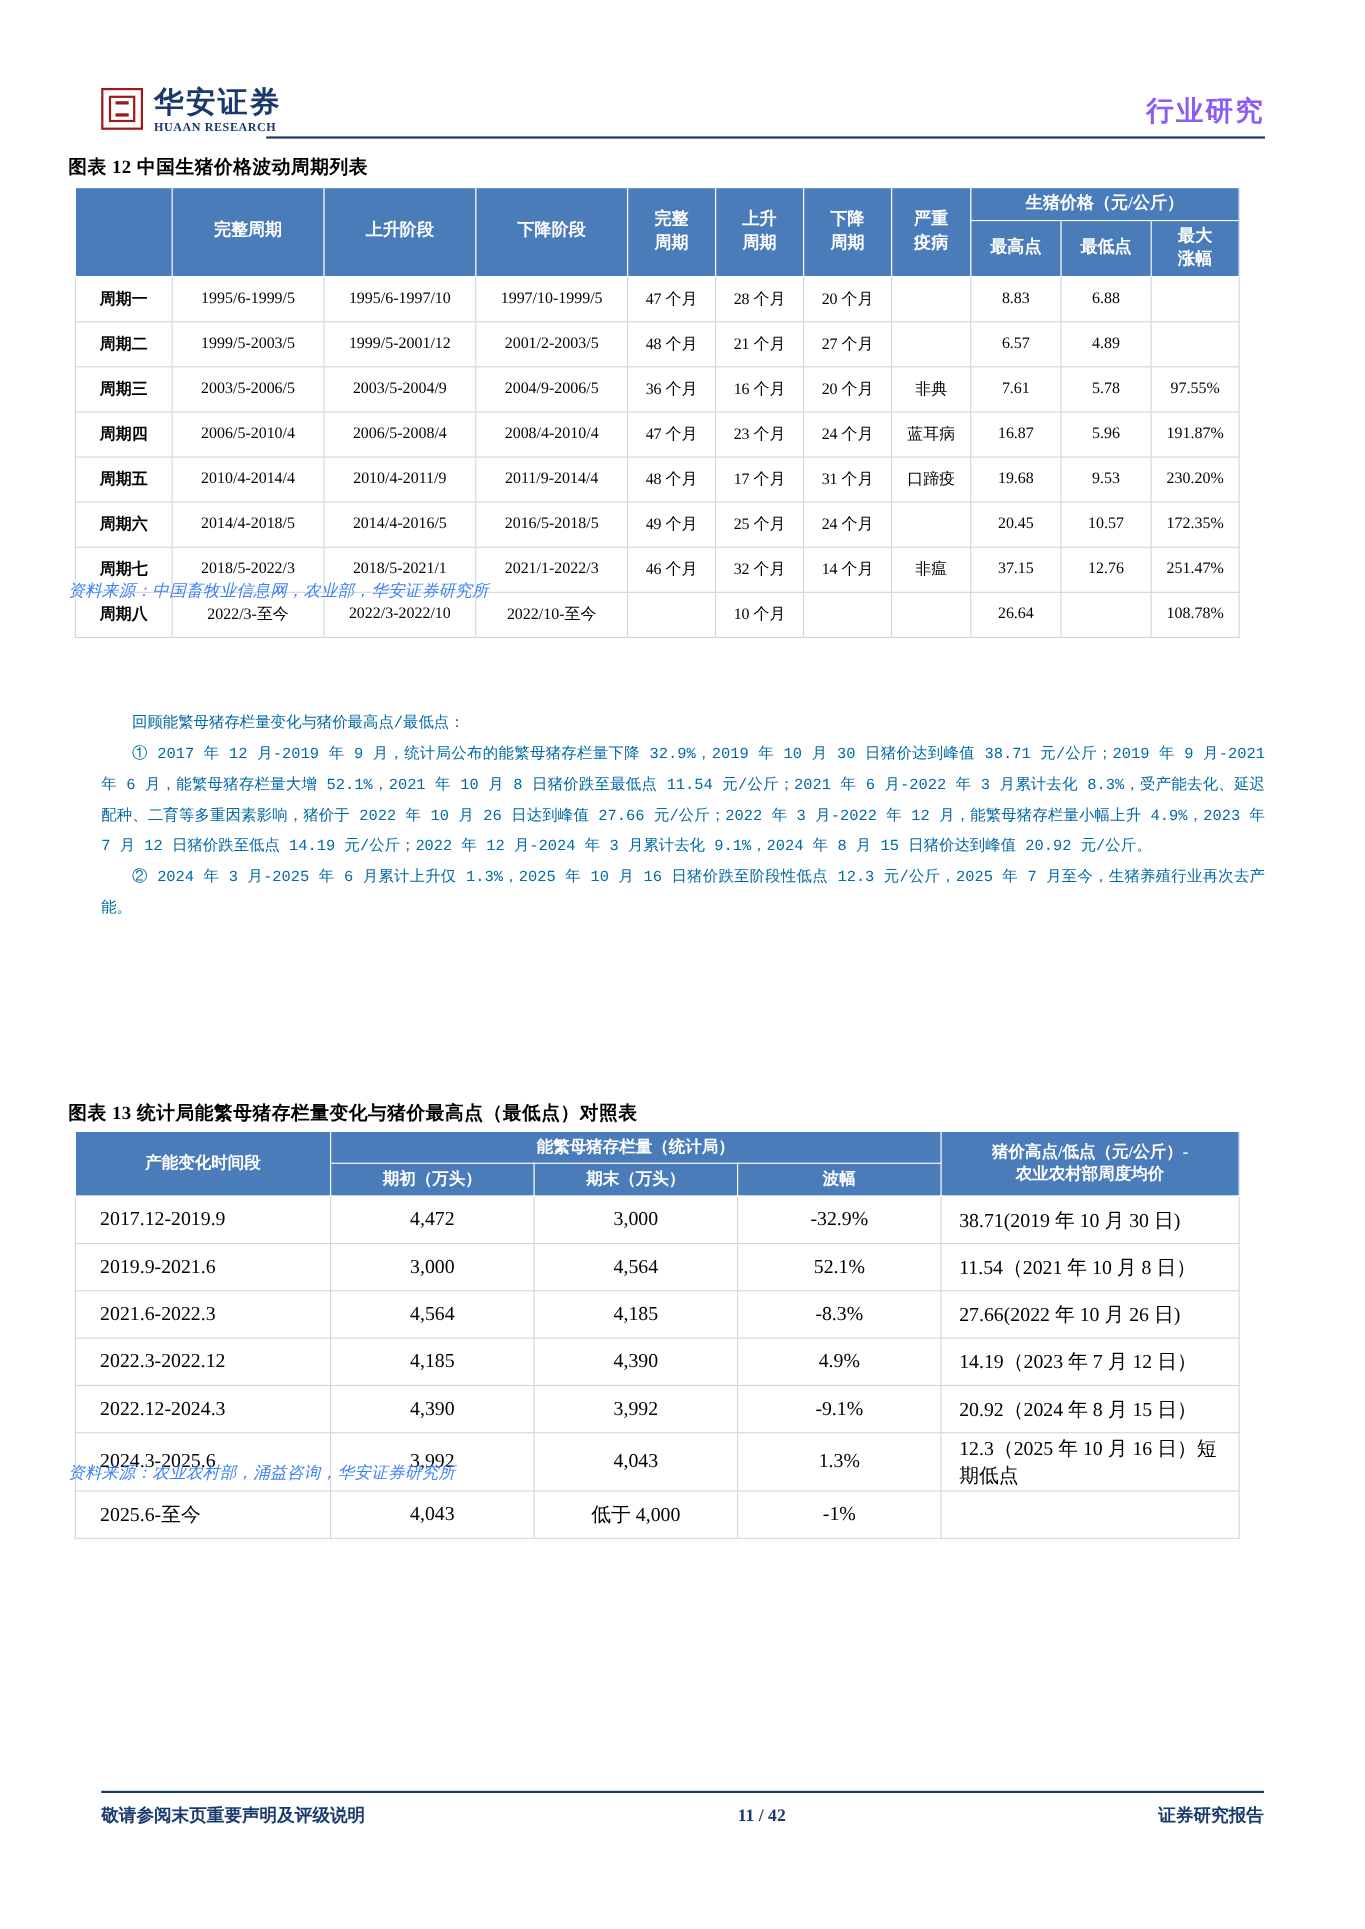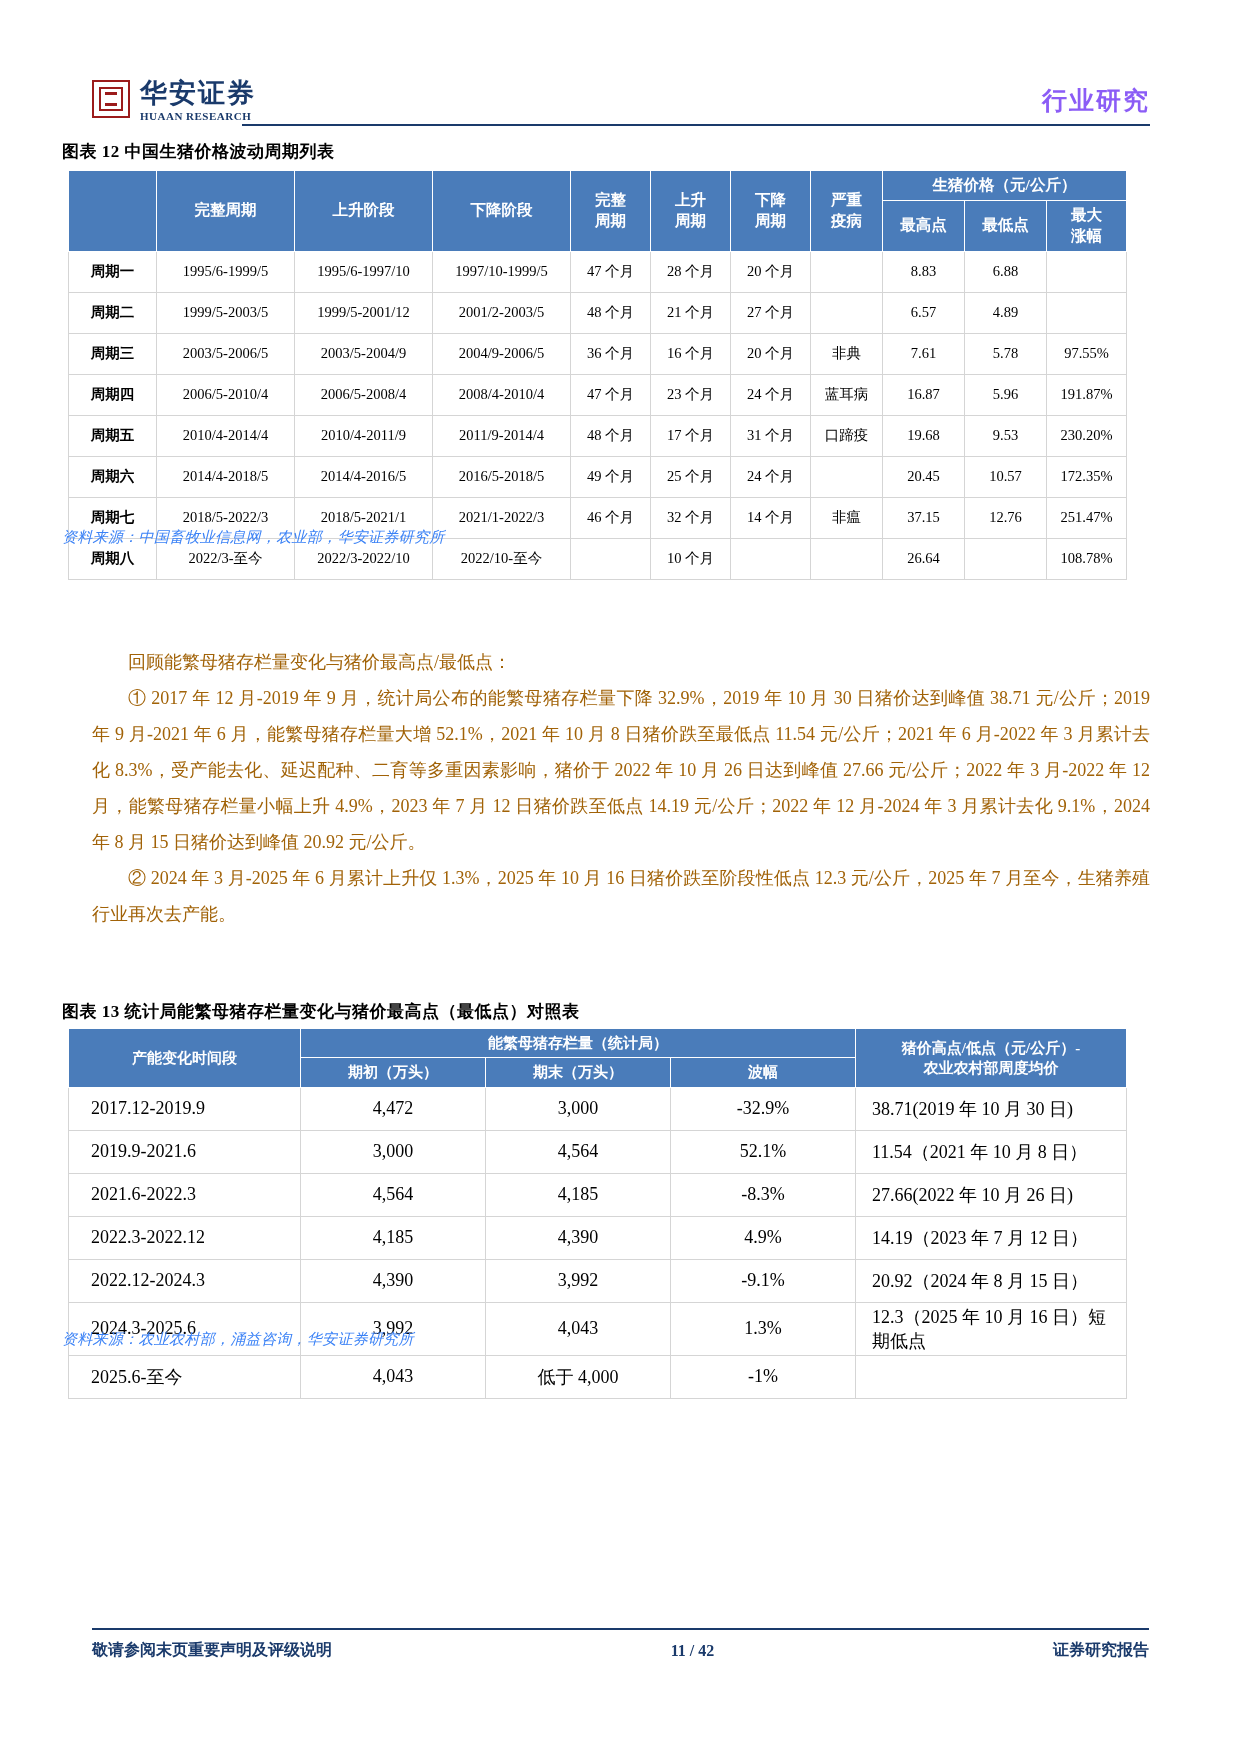--- a/index.html
+++ b/index.html
@@ -166,25 +166,25 @@
 
   .tbl12-wrap { position: absolute; left: 68px; top: 170px; }
   .cap12 { position: absolute; left: 62px; top: 140px; }
   .src12 { position: absolute; left: 62px; top: 528px; }
 
   .body-text {
     position: absolute;
     left: 92px;
     top: 644px;
     width: 1058px;
-    font-size: 18px;
+    font-size: 14px;
     line-height: 2.0;
     text-align: justify;
-    font-family: Liberation Serif, serif;
-    color: #a16207;
+    font-family: Liberation Mono, monospace;
+    color: #0369a1;
   }
   .body-text p {
     margin: 0 0 0 0;
     text-indent: 2em;
   }
   .body-text p.lead { text-indent: 2em; }
 
   .cap13 { position: absolute; left: 62px; top: 1000px; }
   .tbl13-wrap { position: absolute; left: 68px; top: 1028px; }
   .src13 { position: absolute; left: 62px; top: 1330px; }

